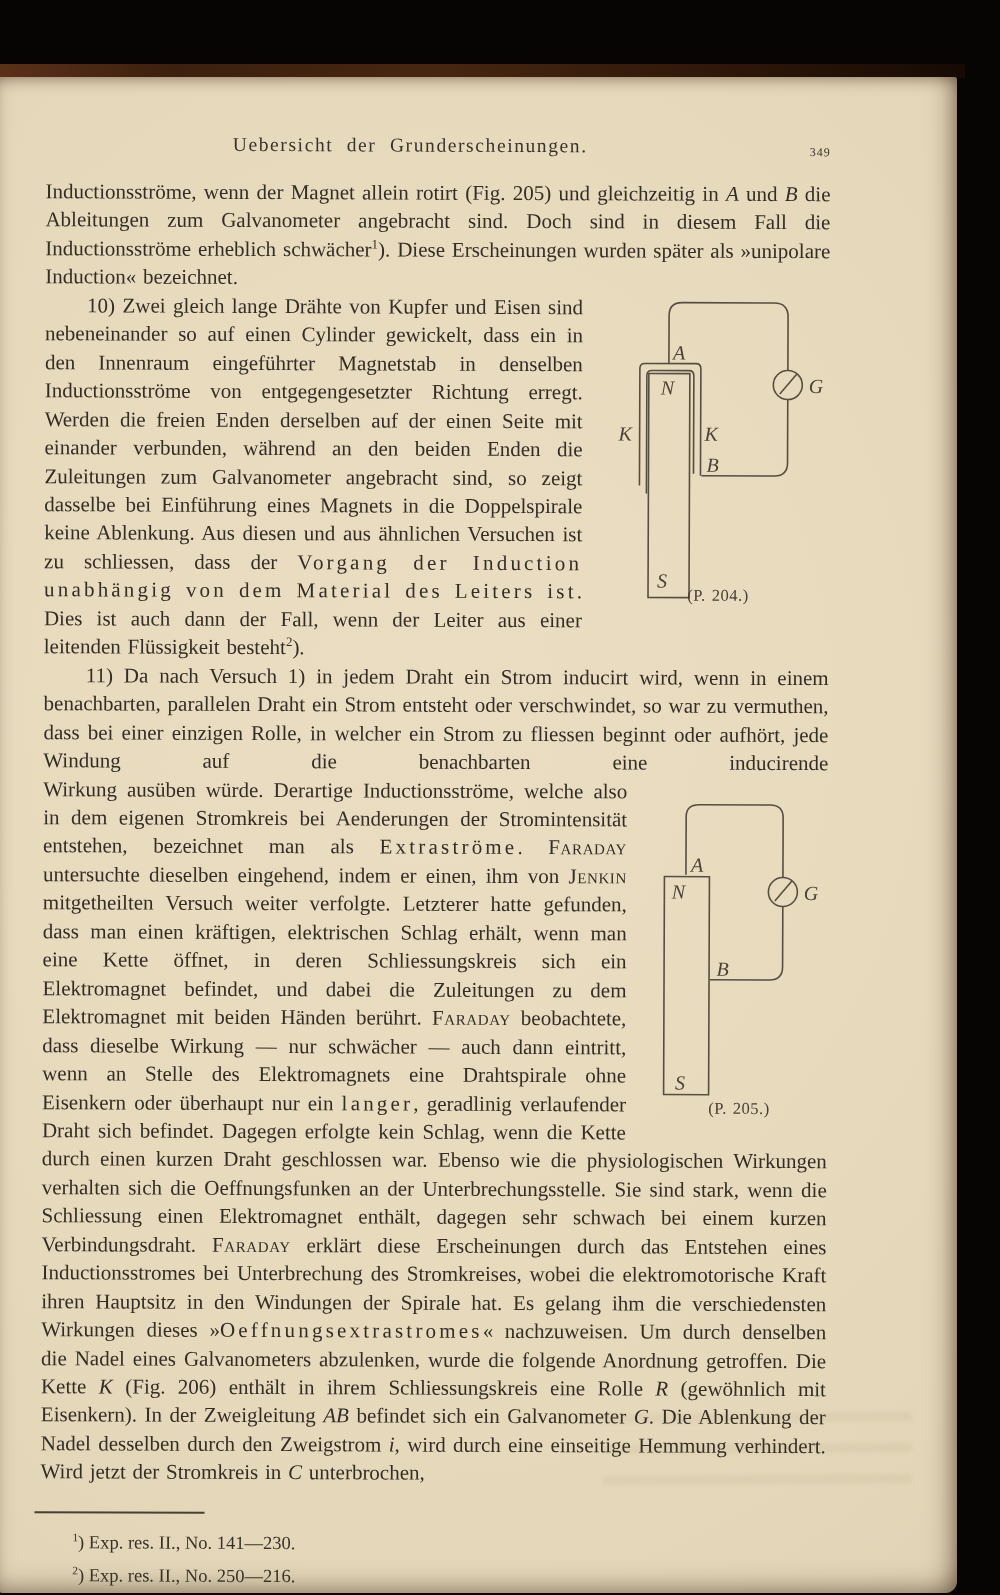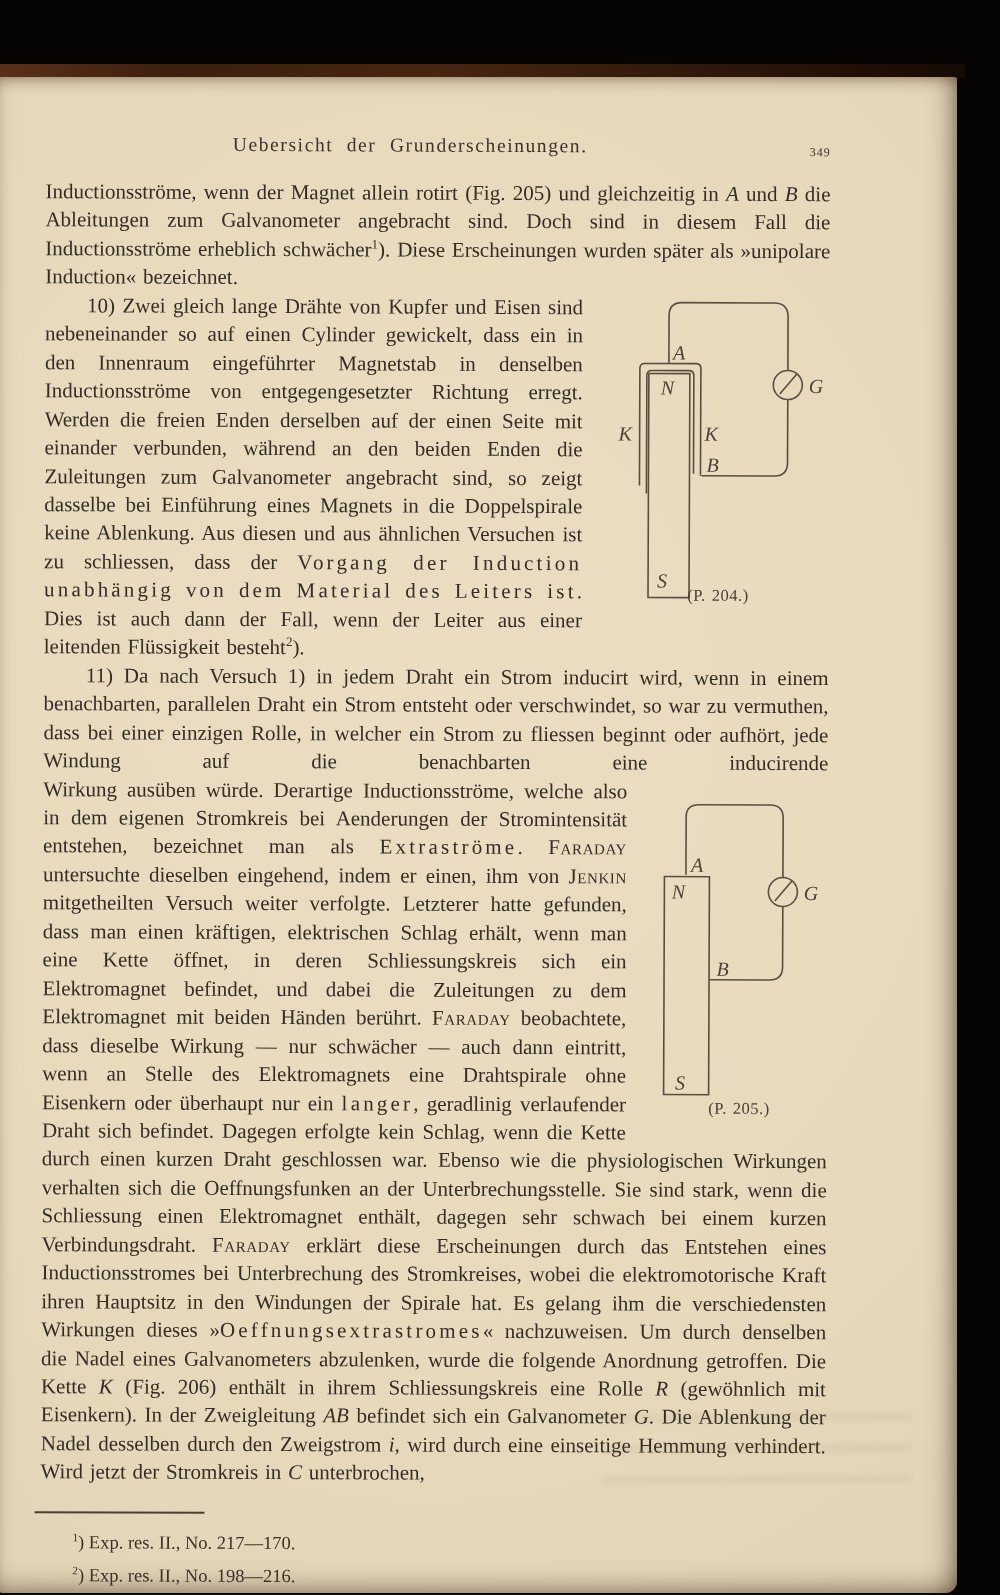--- a/index.html
+++ b/index.html
@@ -138,24 +138,24 @@
           </span>
           <span><span class="run-n">Wirkung ausüben würde.  Derartige Inductionsströme, welche also in dem eigenen Stromkreis bei Aenderungen der Stromintensität entstehen, bezeichnet man als </span><span class="run-sp">Extraströme</span><span class="run-n">.  </span><span class="run-sc">Faraday</span><span class="run-n"> untersuchte dieselben eingehend, indem er einen, ihm von </span><span class="run-sc">Jenkin</span><span class="run-n"> mitgetheilten Versuch weiter verfolgte.  Letzterer hatte gefunden, dass man einen kräftigen, elektrischen Schlag erhält, wenn man eine Kette öffnet, in deren Schliessungskreis sich ein Elektromagnet befindet, und dabei die Zuleitungen zu dem Elektromagnet mit beiden Händen berührt.  </span><span class="run-sc">Faraday</span><span class="run-n"> beobachtete, dass dieselbe Wirkung — nur schwächer — auch dann eintritt, wenn an Stelle des Elektromagnets eine Drahtspirale ohne Eisenkern oder überhaupt nur ein </span><span class="run-sp">langer</span><span class="run-n">, geradlinig verlaufender Draht sich befindet.  Dagegen erfolgte kein Schlag, wenn die Kette durch einen kurzen Draht geschlossen war.  Ebenso wie die physiologischen Wirkungen verhalten sich die Oeffnungsfunken an der Unterbrechungsstelle.  Sie sind stark, wenn die Schliessung einen Elektromagnet enthält, dagegen sehr schwach bei einem kurzen Verbindungsdraht.  </span><span class="run-sc">Faraday</span><span class="run-n"> erklärt diese Erscheinungen durch das Entstehen eines Inductionsstromes bei Unterbrechung des Stromkreises, wobei die elektromotorische Kraft ihren Hauptsitz in den Windungen der Spirale hat.  Es gelang ihm die verschiedensten Wirkungen dieses »</span><span class="run-sp">Oeffnungsextrastromes</span><span class="run-n">« nachzuweisen.  Um durch denselben die Nadel eines Galvanometers abzulenken, wurde die folgende Anordnung getroffen. Die Kette </span><span class="run-i">K</span><span class="run-n"> (Fig. 206) enthält in ihrem Schliessungskreis eine Rolle </span><span class="run-i">R</span><span class="run-n"> (gewöhnlich mit Eisenkern).  In der Zweigleitung </span><span class="run-i">AB</span><span class="run-n"> befindet sich ein Galvanometer </span><span class="run-i">G</span><span class="run-n">. Die Ablenkung der Nadel desselben durch den Zweigstrom </span><span class="run-i">i</span><span class="run-n">,  wird durch eine einseitige Hemmung verhindert.  Wird jetzt der Stromkreis in </span><span class="run-i">C</span><span class="run-n"> unterbrochen,</span></span>
         </p>
 
       </div>
 
       <div class="footnote-rule"></div>
 
       <div class="footnotes">
         <p class="footnote">
-          <span><span class="run-sup">1</span><span class="run-n">) Exp. res. II., No. 217—170.</span></span>
+          <span><span class="run-sup">1</span><span class="run-n">) Exp. res. II., No. 141—230.</span></span>
         </p>
         <p class="footnote">
-          <span><span class="run-sup">2</span><span class="run-n">) Exp. res. II., No. 198—216.</span></span>
+          <span><span class="run-sup">2</span><span class="run-n">) Exp. res. II., No. 250—216.</span></span>
         </p>
       </div>
 
     </div>
 
     <div class="bleed"></div>
   </div>
 </div>
 
 </body></html>

